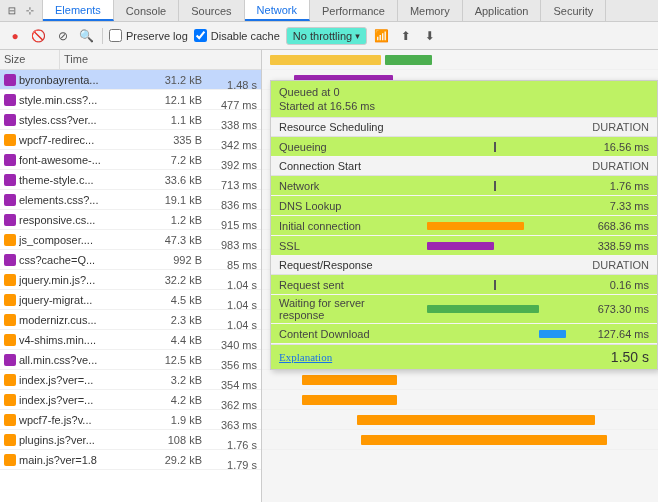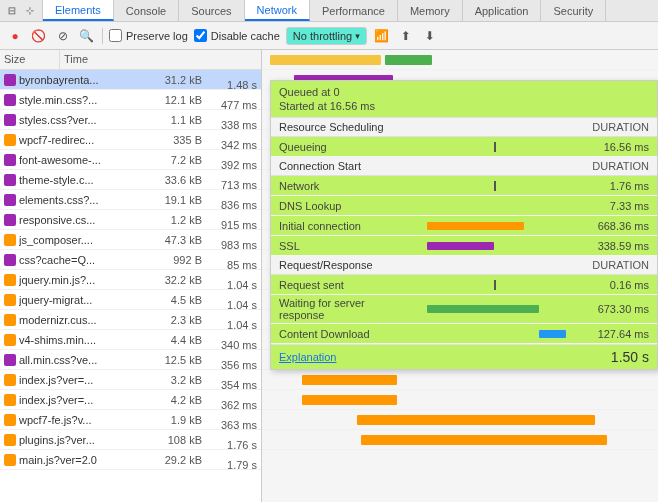--- a/index.html
+++ b/index.html
@@ -238,21 +238,21 @@
     }
     .timing-value { flex: 0 0 80px; text-align: right; color: #444; font-size: 11px; }
 
     .explanation-row {
       display: flex;
       justify-content: space-between;
       align-items: center;
       padding: 4px 8px;
       border-top: 1px solid #e0e0e0;
     }
-    .explanation-link { color: #1a73e8; text-decoration: underline; cursor: pointer; }
+    .explanation-link { color: #1a73e8; text-decoration: underline; cursor: pointer; font-family: Liberation Serif, serif; }
     .total-time { font-weight: normal; font-size: 14px; }
     .bar-blue { background: #2196f3; }
     .bar-green { background: #4caf50; }
     .bar-orange { background: #ff9800; }
     .bar-purple { background: #9c27b0; }
   </style>
 </head>
 <body>
 
 <div class="tab-bar">
@@ -465,21 +465,21 @@
       <div class="cell-name">
         <div class="cell-icon" style="background:#ff9800;"></div>
         <span class="cell-name-text">plugins.js?ver...</span>
       </div>
       <div class="cell-size">108 kB</div>
       <div class="cell-time">1.76 s</div>
     </div>
         <div class="network-row">
       <div class="cell-name">
         <div class="cell-icon" style="background:#ff9800;"></div>
-        <span class="cell-name-text">main.js?ver=2.0</span>
+        <span class="cell-name-text">main.js?ver=1.8</span>
       </div>
       <div class="cell-size">29.2 kB</div>
       <div class="cell-time">1.79 s</div>
     </div>
       </div>
   </div>
 
   <div class="right-panel">
     <div class="waterfall-area">
 

